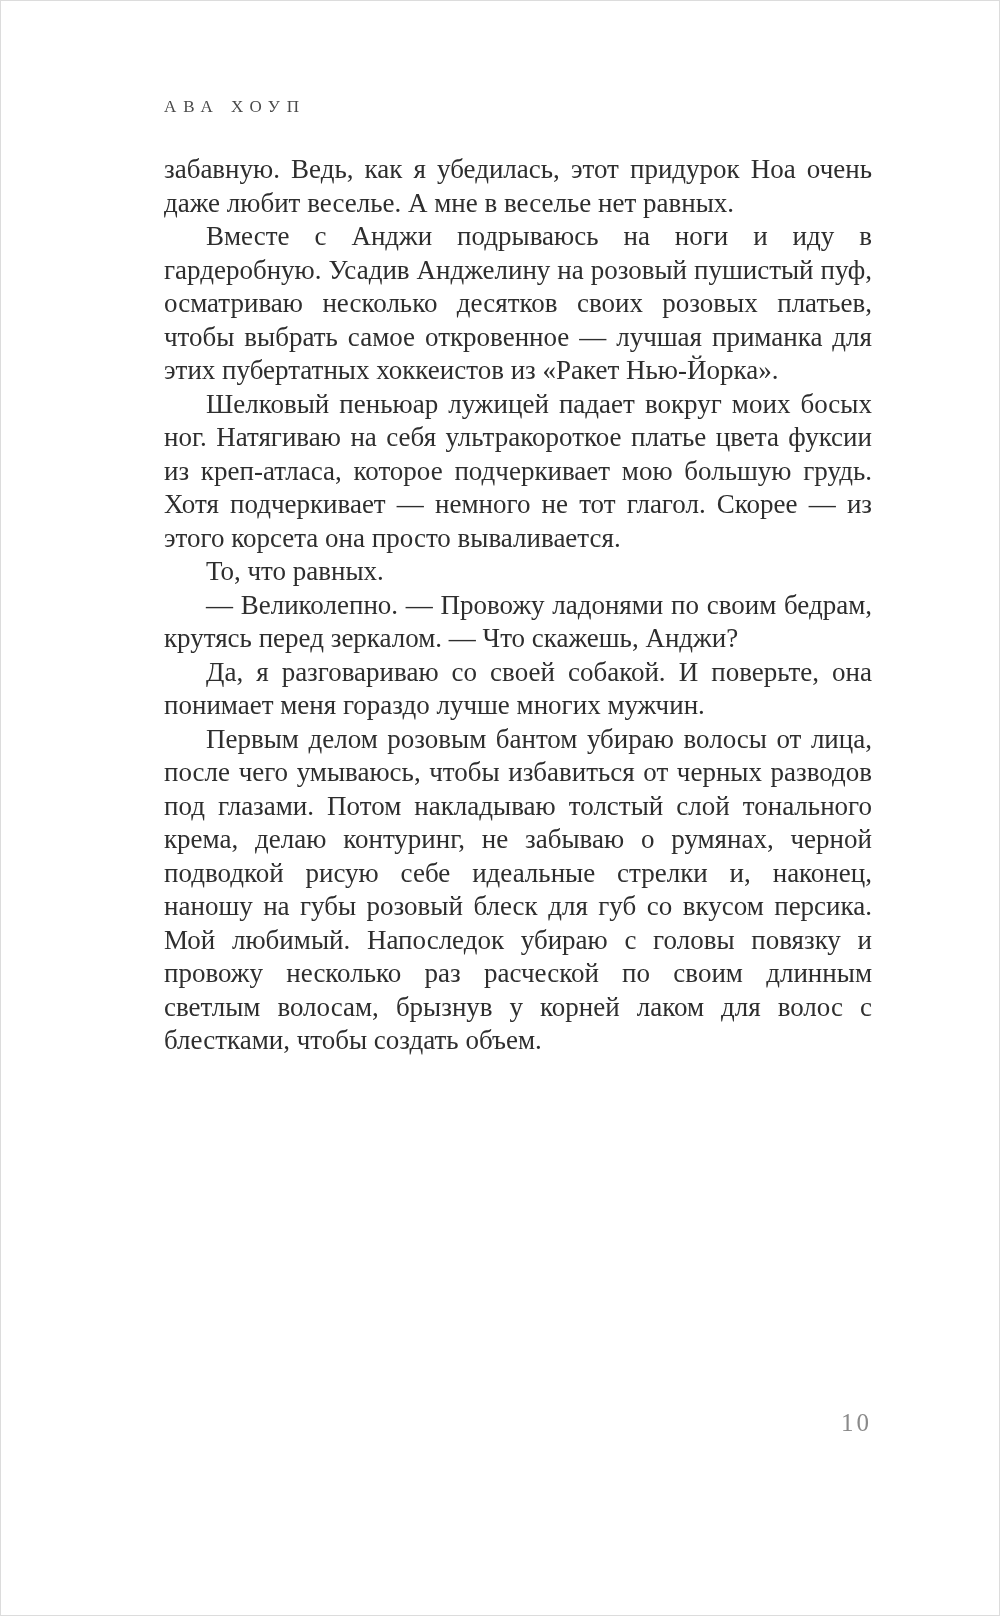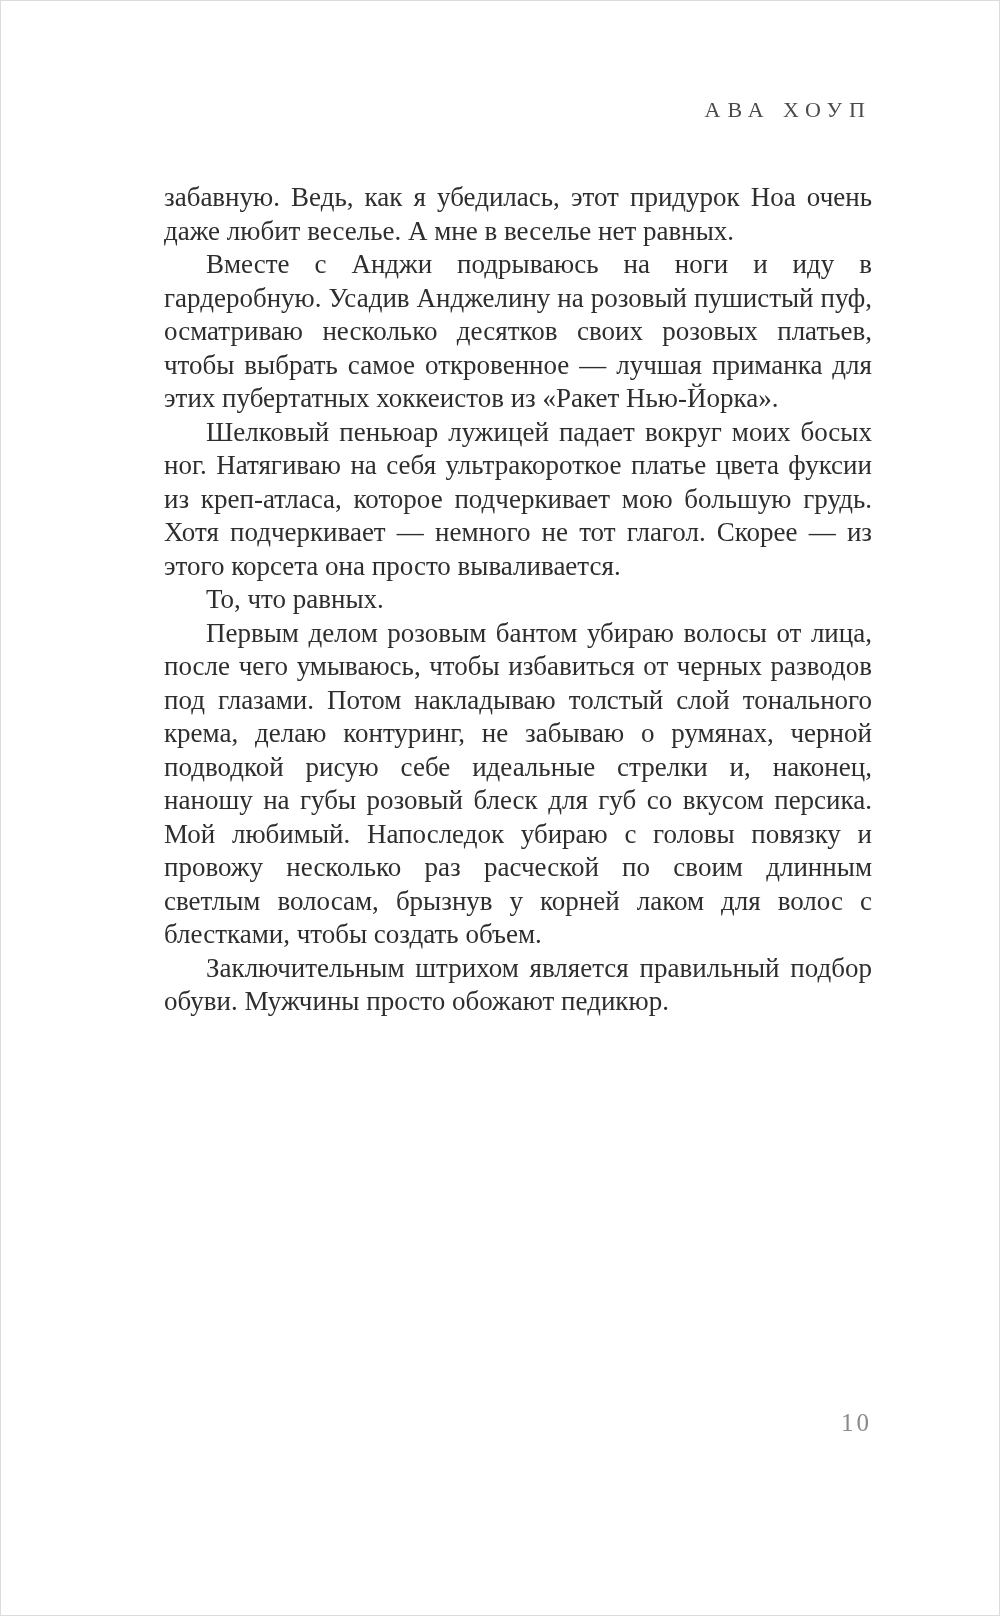--- a/index.html
+++ b/index.html
@@ -15,37 +15,36 @@
     border: 1px solid #dcdcdc;
     box-sizing: content-box;
     font-family: "Liberation Serif", "DejaVu Serif", serif;
     overflow: hidden;
   }
   .running-header {
     position: absolute;
     top: 96px;
     left: 163px;
     width: 708px;
-    text-align: right;
-    font-size: 22px;
+    text-align: left;
+    font-size: 17px;
     letter-spacing: 7px;
     color: #4a4a4a;
     font-weight: 400;
   }
   .text-block {
     position: absolute;
     top: 152px;
     left: 163px;
     width: 708px;
     color: #2e2e2e;
     font-size: 27px;
     line-height: 33.5px;
     text-align: justify;
     hyphens: auto;
-    margin-top: 28px;
     -webkit-hyphens: auto;
   }
   .text-block p {
     margin: 0;
     padding: 0;
     text-indent: 42px;
   }
   .text-block p.no-indent {
     text-indent: 0;
   }
@@ -65,19 +64,20 @@
 
 <div class="page">
 
   <div class="running-header">АВА ХОУП</div>
 
   <div class="text-block">
     <p class="no-indent">забавную. Ведь, как я убедилась, этот придурок Ноа очень даже любит веселье. А мне в веселье нет равных.</p>
     <p>Вместе с Анджи подрываюсь на ноги и иду в гардеробную. Усадив Анджелину на розовый пушистый пуф, осматриваю несколько десятков своих розовых платьев, чтобы выбрать самое откровенное — лучшая приманка для этих пубертатных хоккеистов из «Ракет Нью-Йорка».</p>
     <p>Шелковый пеньюар лужицей падает вокруг моих босых ног. Натягиваю на себя ультракороткое платье цвета фуксии из креп-атласа, которое подчеркивает мою большую грудь. Хотя подчеркивает — немного не тот глагол. Скорее — из этого корсета она просто вываливается.</p>
     <p>То, что равных.</p>
+    <p>— Великолепно. — Провожу ладонями по своим бедрам, крутясь перед зеркалом. — Что скажешь, Анджи?</p>
+    <p>Да, я разговариваю со своей собакой. И поверьте, она понимает меня гораздо лучше многих мужчин.</p>
     <p>Первым делом розовым бантом убираю волосы от лица, после чего умываюсь, чтобы избавиться от черных разводов под глазами. Потом накладываю толстый слой тонального крема, делаю контуринг, не забываю о румянах, черной подводкой рисую себе идеальные стрелки и, наконец, наношу на губы розовый блеск для губ со вкусом персика. Мой любимый. Напоследок убираю с головы повязку и провожу несколько раз расческой по своим длинным светлым волосам, брызнув у корней лаком для волос с блестками, чтобы создать объем.</p>
-    <p>Заключительным штрихом является правильный подбор обуви. Мужчины просто обожают педикюр.</p>
   </div>
 
   <div class="page-number">10</div>
 
 </div>
 
 </body></html>

